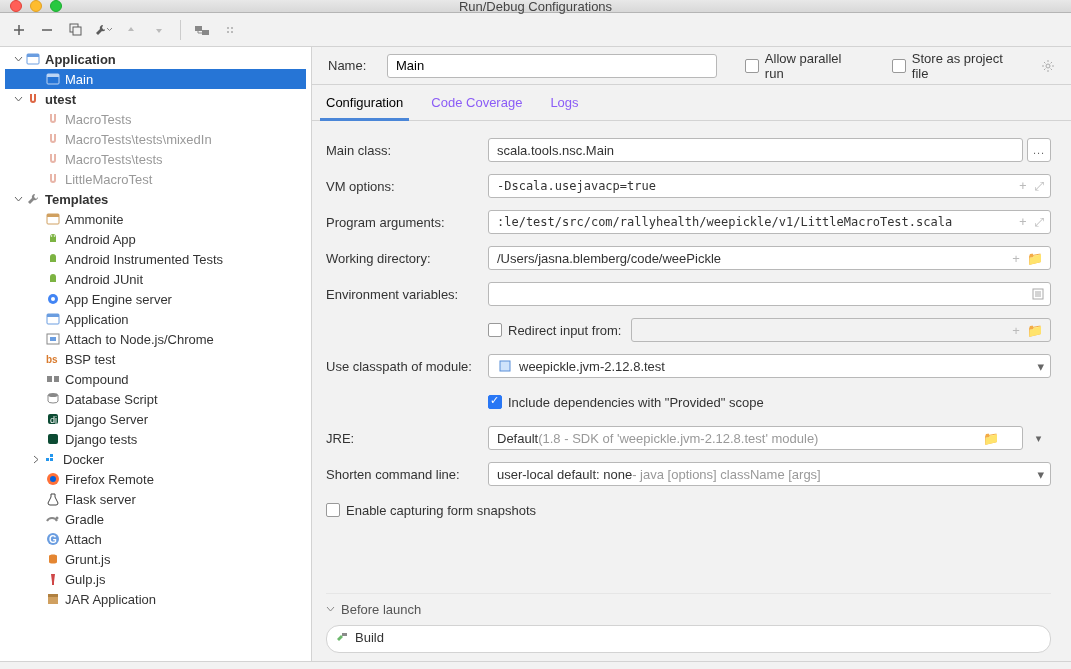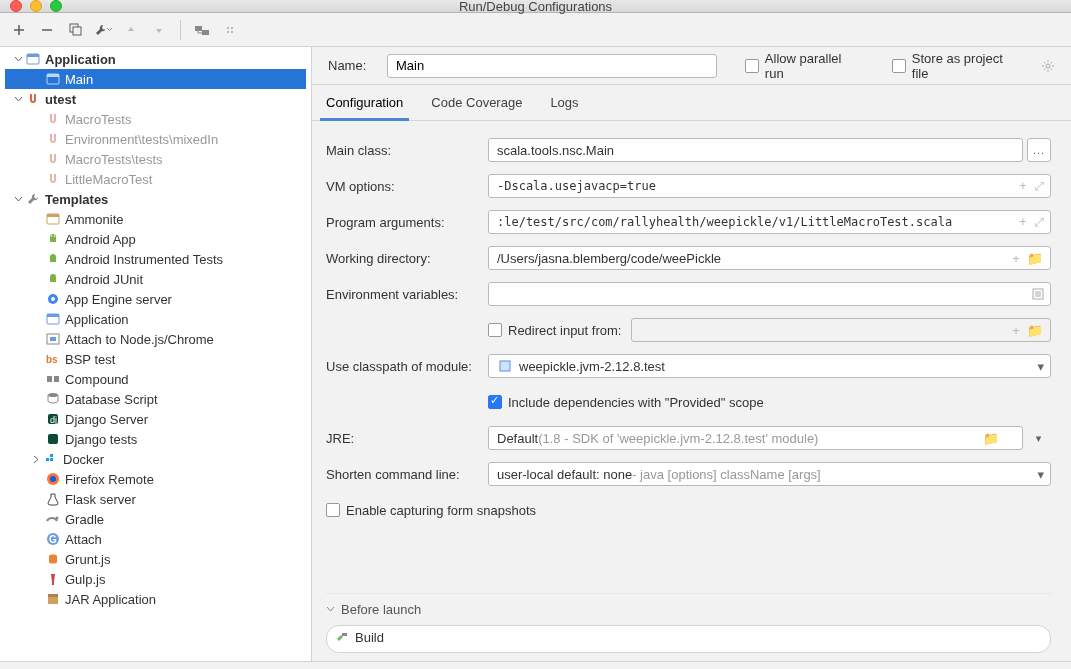--- a/index.html
+++ b/index.html
@@ -42,21 +42,21 @@
 .name-input { width: 330px; height: 24px; border: 1px solid #b8b8b8; border-radius: 3px; padding: 0 8px; background: #fff; font-size: 13px; }
 .spacer { flex: 1; }
 .checkbox-wrap { display: flex; align-items: center; gap: 6px; }
 .checkbox { width: 14px; height: 14px; border: 1px solid #999; border-radius: 2px; background: #fff; }
 .checkbox.checked { background: #2977f5; border-color: #2977f5; position: relative; }
 .checkbox.checked::after { content: '✓'; color: #fff; position: absolute; font-size: 11px; left: 1px; top: -2px; }
 .gear-icon { color: #999; cursor: pointer; }
 
 
 .tabs { display: flex; align-items: center; height: 36px; padding: 0 14px; gap: 28px; border-bottom: 1px solid #d3d3d3; }
-.tab { height: 100%; display: flex; align-items: center; cursor: pointer; color: #404040; position: relative; }
+.tab { height: 100%; display: flex; align-items: center; cursor: pointer; color: #8b5cf6; position: relative; }
 .tab.active { color: #000; }
 .tab.active::after { content: ''; position: absolute; bottom: -1px; left: -6px; right: -6px; height: 3px; background: #4a86d8; }
 
 
 .form-area { flex: 1; overflow-y: auto; padding: 16px 20px 8px 14px; }
 .form-row { display: flex; align-items: center; min-height: 26px; margin-bottom: 10px; }
 .form-label { width: 162px; flex-shrink: 0; }
 .form-input { flex: 1; height: 24px; border: 1px solid #b8b8b8; border-radius: 3px; padding: 0 8px; background: #fff; font-size: 13px; display: flex; align-items: center; position: relative; }
 .form-input.mono { font-family: Menlo, Consolas, monospace; font-size: 12px; text-align: center; }
 .input-btn { width: 24px; height: 24px; border: 1px solid #b8b8b8; border-radius: 3px; margin-left: 4px; background: #fff; display: flex; align-items: center; justify-content: center; cursor: pointer; font-size: 11px; color: #666; letter-spacing: 1px;}
@@ -194,21 +194,21 @@
               </svg>
             </span>
             <span class="tree-label" style="color:#999">MacroTests</span>
           </div>
           <div class="tree-item indent-1">
             <span class="tree-icon">
               <svg width="12" height="12">
                 <path d="M4 1v6a2 2 0 0 0 4 0V1" stroke="#e8b5a8" stroke-width="2" fill="none"></path>
               </svg>
             </span>
-            <span class="tree-label" style="color:#999">Environment\tests\mixedIn</span>
+            <span class="tree-label" style="color:#999">MacroTests\tests\mixedIn</span>
           </div>
           <div class="tree-item indent-1">
             <span class="tree-icon">
               <svg width="12" height="12">
                 <path d="M4 1v6a2 2 0 0 0 4 0V1" stroke="#e8b5a8" stroke-width="2" fill="none"></path>
               </svg>
             </span>
             <span class="tree-label" style="color:#999">MacroTests\tests</span>
           </div>
           <div class="tree-item indent-1">

